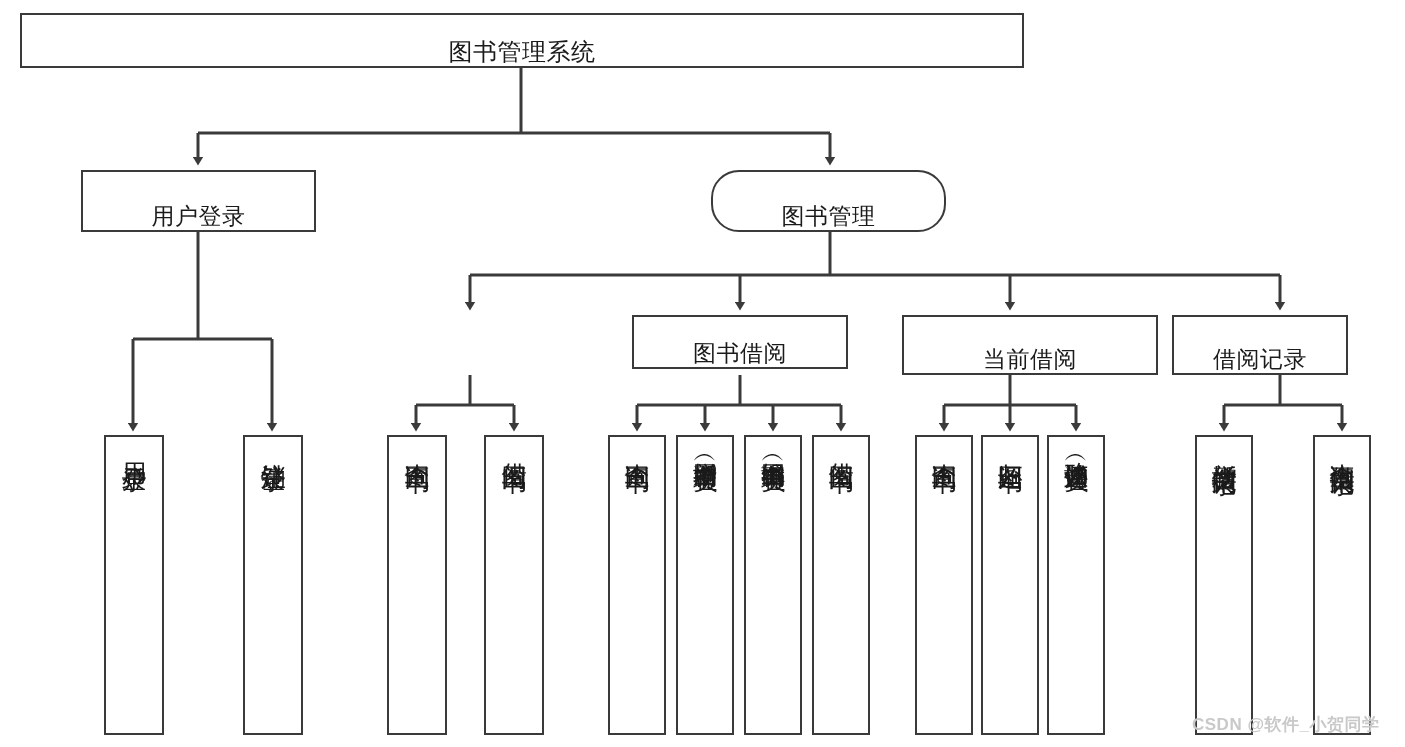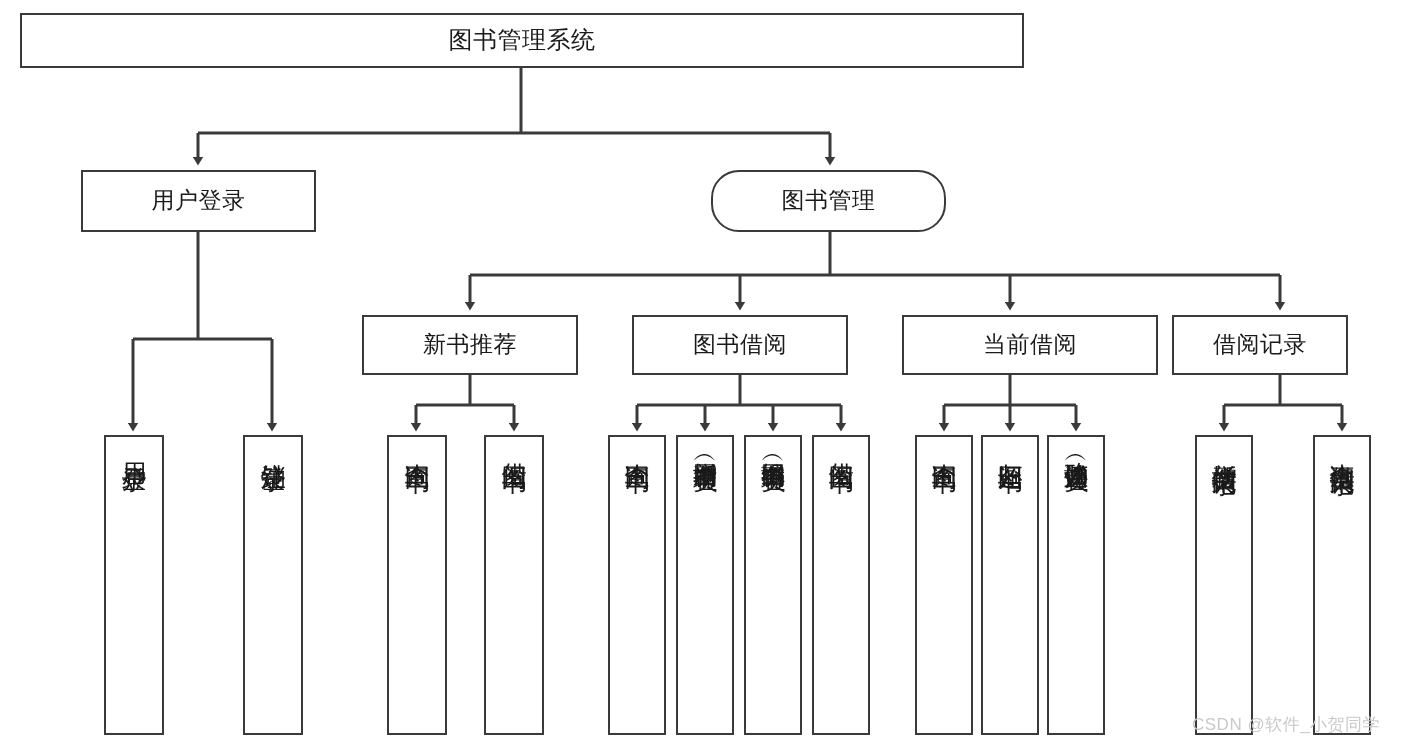--- a/index.html
+++ b/index.html
@@ -25,21 +25,21 @@
     width: 1405px;
     height: 747px;
     pointer-events: none;
   }
   .node {
     position: absolute;
     box-sizing: border-box;
     background: #ffffff;
     border: 2px solid #3a3a3a;
     display: flex;
-    align-items: center;
+    align-items: flex-end;
     justify-content: center;
     color: #1a1a1a;
   }
   .node-label {
     display: block;
     text-align: center;
     line-height: 1.18;
     letter-spacing: 0.5px;
     white-space: nowrap;
   }
@@ -71,20 +71,21 @@
   }
   #watermark {
     position: absolute;
     left: 1192px;
     top: 713px;
     font-size: 17px;
     color: #c9c9c9;
     letter-spacing: 0.5px;
     white-space: nowrap;
     user-select: none;
+    font-weight: bold;
   }
 </style>
 </head>
 <body>
 
 <div id="diagram-root">
 
   <svg id="edge-layer" viewBox="0 0 1405 747" width="1405" height="747" xmlns="http://www.w3.org/2000/svg">
     <defs>
       <marker id="arrowhead" markerWidth="9" markerHeight="11" refX="1.5" refY="5.5" orient="auto" markerUnits="userSpaceOnUse">
@@ -139,24 +140,21 @@
     <span class="node-label">图书管理系统</span>
   </div>
 
   <div class="node horiz" style="left:81px; top:170px; width:235px; height:62px;">
     <span class="node-label">用户登录</span>
   </div>
   <div class="node horiz" style="left:711px; top:170px; width:235px; height:62px;border-radius:28px;">
     <span class="node-label">图书管理</span>
   </div>
 
-  <div class="node horiz" style="left:362px; top:315px; width:216px; height:60px;">
-    <span class="node-label">新书推荐</span>
-  </div>
-  <div class="node horiz" style="left:632px; top:315px; width:216px; height:60px;">
+  <div class="node horiz" style="left:632px; top:315px; width:216px; height:54px;">
     <span class="node-label">图书借阅</span>
   </div>
   <div class="node horiz" style="left:902px; top:315px; width:256px; height:60px;">
     <span class="node-label">当前借阅</span>
   </div>
   <div class="node horiz" style="left:1172px; top:315px; width:176px; height:60px;">
     <span class="node-label">借阅记录</span>
   </div>
 
   <div class="node vert" style="left:104px; top:435px; width:60px; height:300px;">

